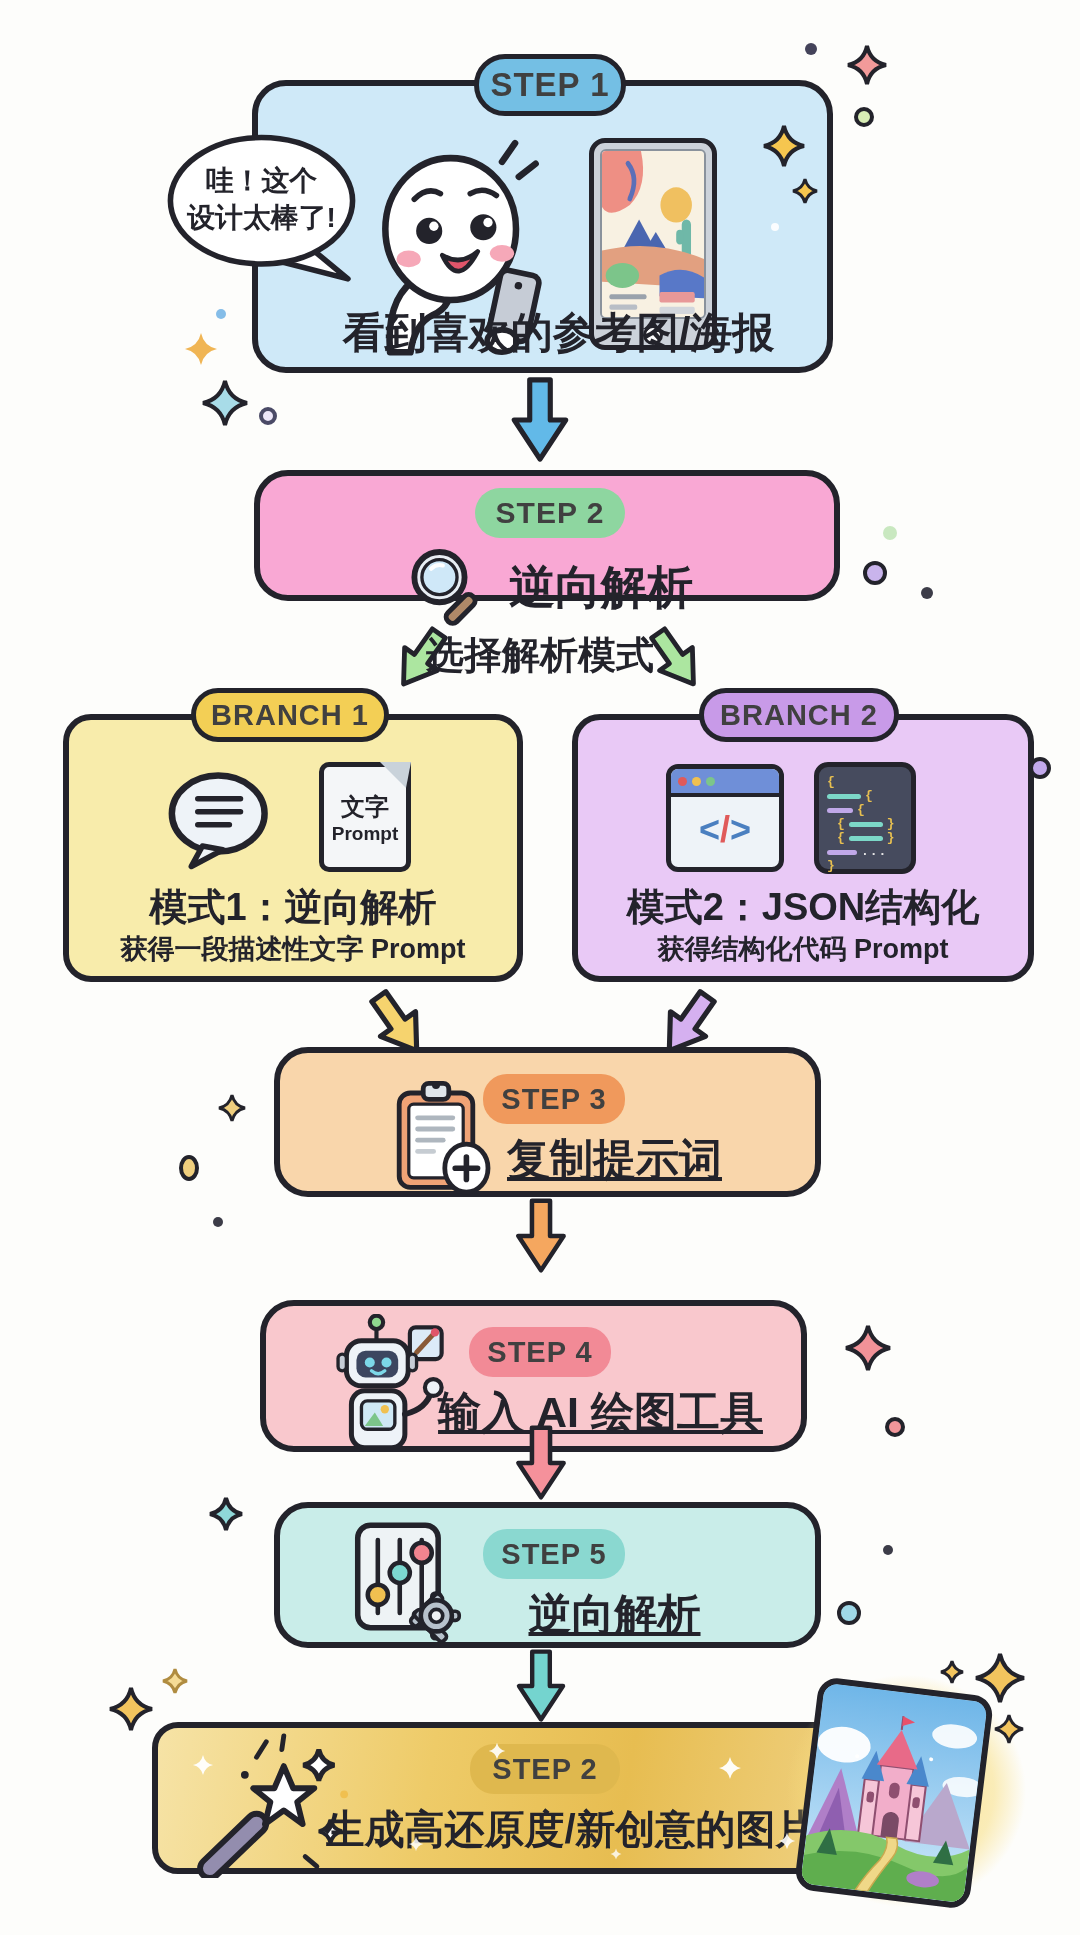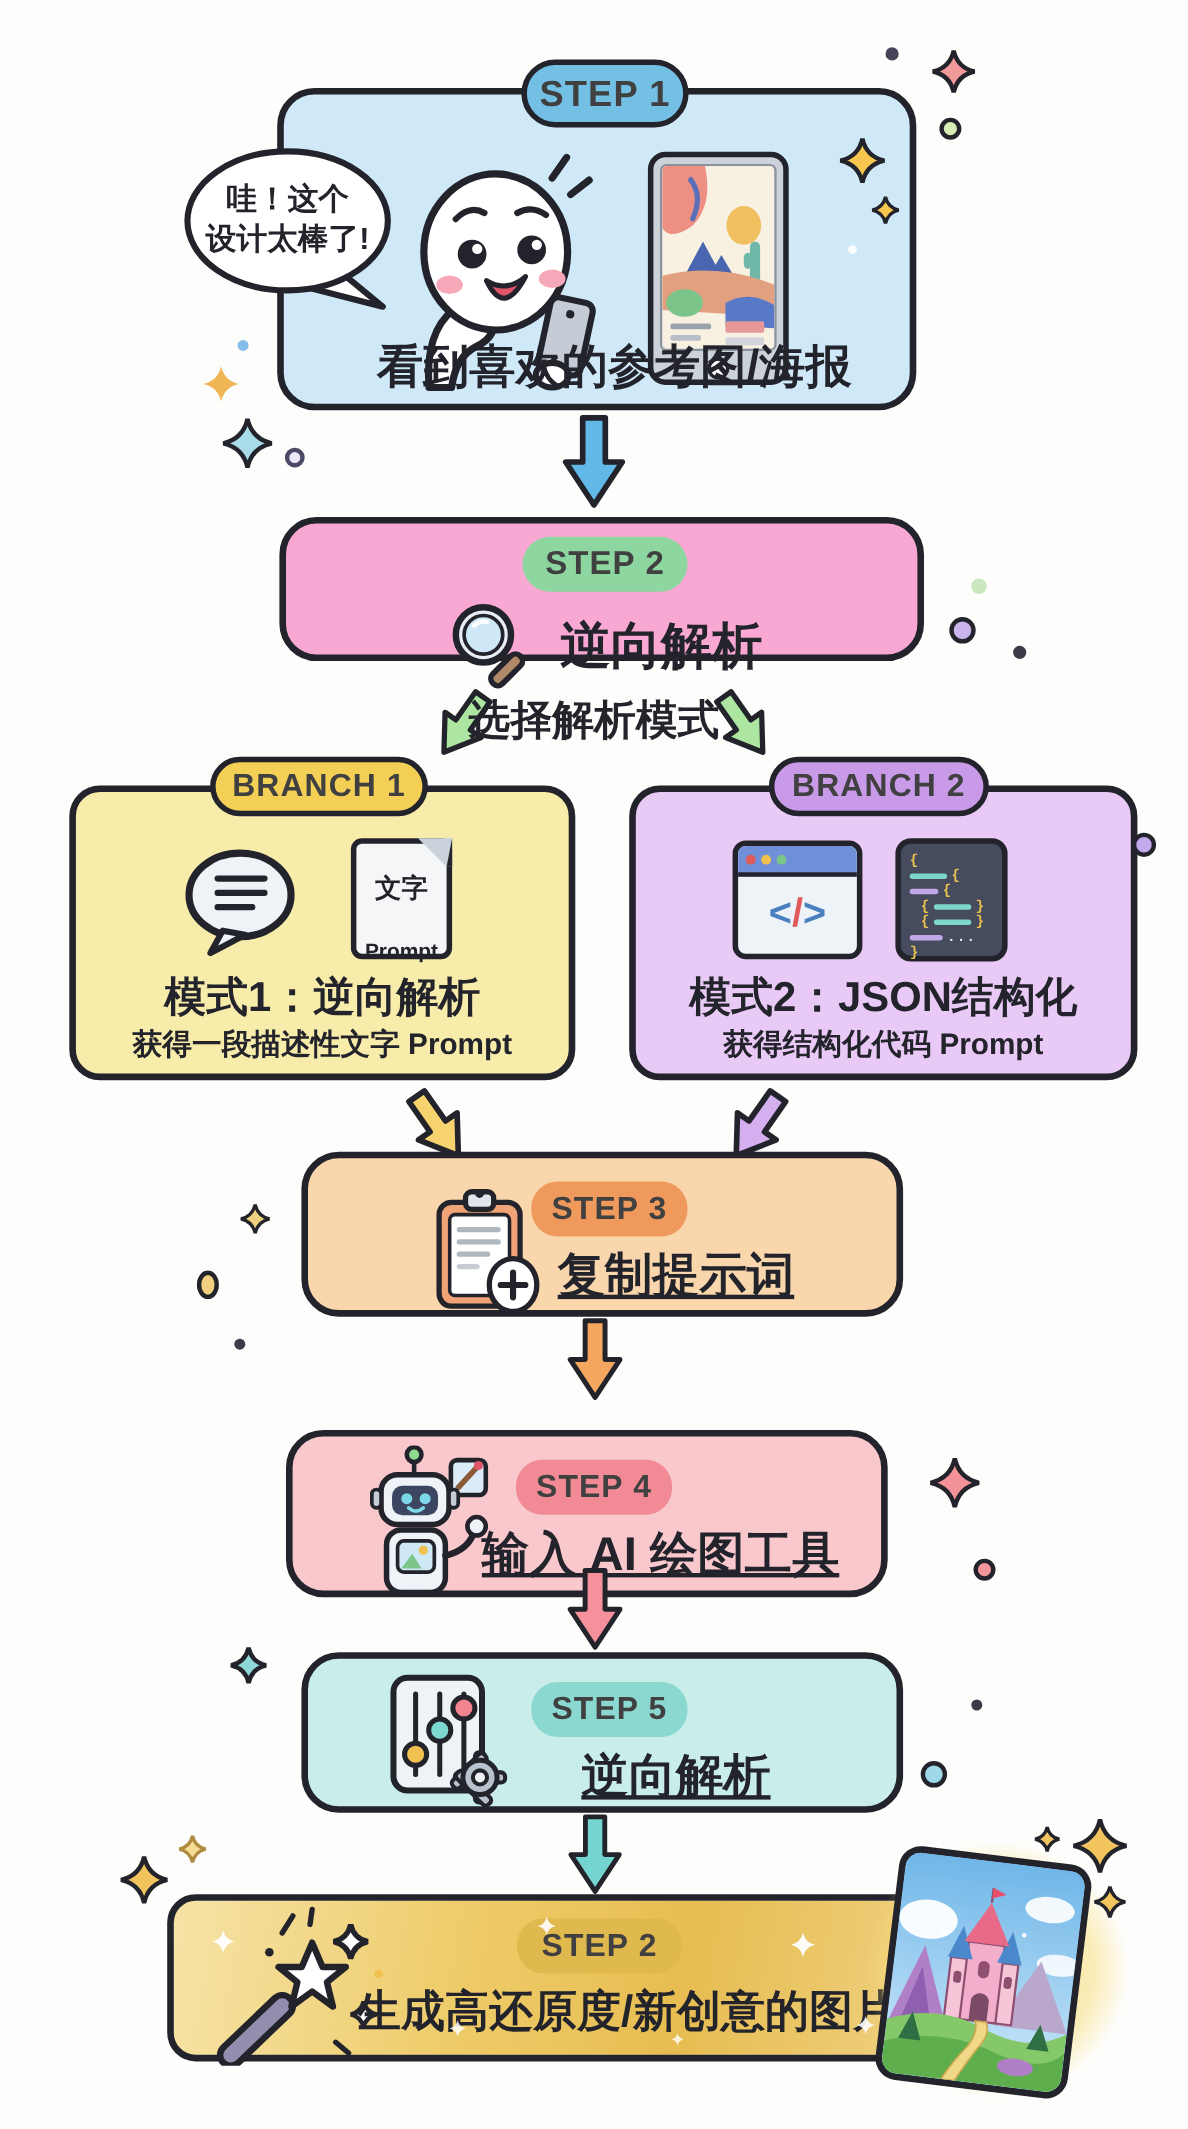--- a/index.html
+++ b/index.html
@@ -35,21 +35,21 @@
   #branch1-badge{left:191px;top:688px;width:198px;height:54px;background:#f3cf55;font-size:29px;z-index:4;}
   #branch2-box{left:572px;top:714px;width:462px;height:268px;background:#e9c9f6;border-radius:28px;}
   #branch2-badge{left:699px;top:688px;width:200px;height:54px;background:#c89ae8;font-size:29px;z-index:4;}
   .branch-title{left:0;right:0;top:166px;font-size:38px;}
   .branch-sub{left:0;right:0;top:214px;font-size:27px;font-weight:700;}
   #doc-icon{position:absolute;left:250px;top:42px;width:92px;height:110px;background:#f4f6f8;
             border:5px solid #23232b;border-radius:10px;box-sizing:border-box;text-align:center;}
   #doc-fold{position:absolute;top:-5px;right:-5px;width:0;height:0;
             border-left:26px solid transparent;border-top:26px solid #c9d2da;border-right:5px solid #23232b;}
   .doc-line1{margin-top:24px;font-size:24px;font-weight:800;}
-  .doc-line2{font-size:19px;font-weight:800;margin-top:32px;}
+  .doc-line2{font-size:19px;font-weight:800;}
   #chat-icon{position:absolute;left:96px;top:50px;width:112px;height:102px;}
   #browser-icon{position:absolute;left:88px;top:44px;width:118px;height:108px;background:#eef3f8;
                 border:5px solid #23232b;border-radius:12px;box-sizing:border-box;overflow:hidden;}
   #browser-bar{height:24px;background:#6f8fd8;border-bottom:4px solid #23232b;display:flex;align-items:center;gap:5px;padding-left:7px;}
   .bdot{width:9px;height:9px;border-radius:50%;}
   #browser-code{display:flex;align-items:center;justify-content:center;height:66px;font-weight:800;font-size:36px;}
   #browser-code .c-b{color:#4a7fc0;} #browser-code .c-r{color:#e05a5a;}
   #code-icon{position:absolute;left:236px;top:42px;width:102px;height:112px;background:#464b5e;
              border:5px solid #23232b;border-radius:14px;box-sizing:border-box;padding:8px 8px;
              font-family:"Liberation Mono","DejaVu Sans Mono",monospace;font-size:13px;line-height:14px;}

